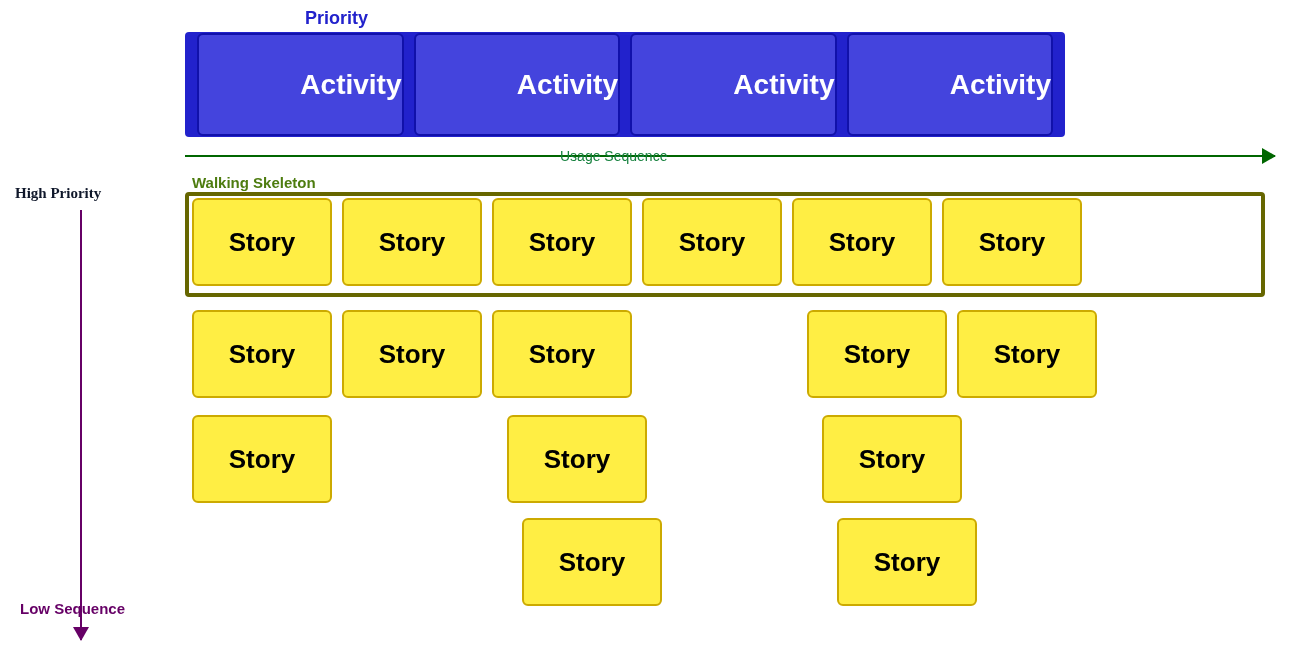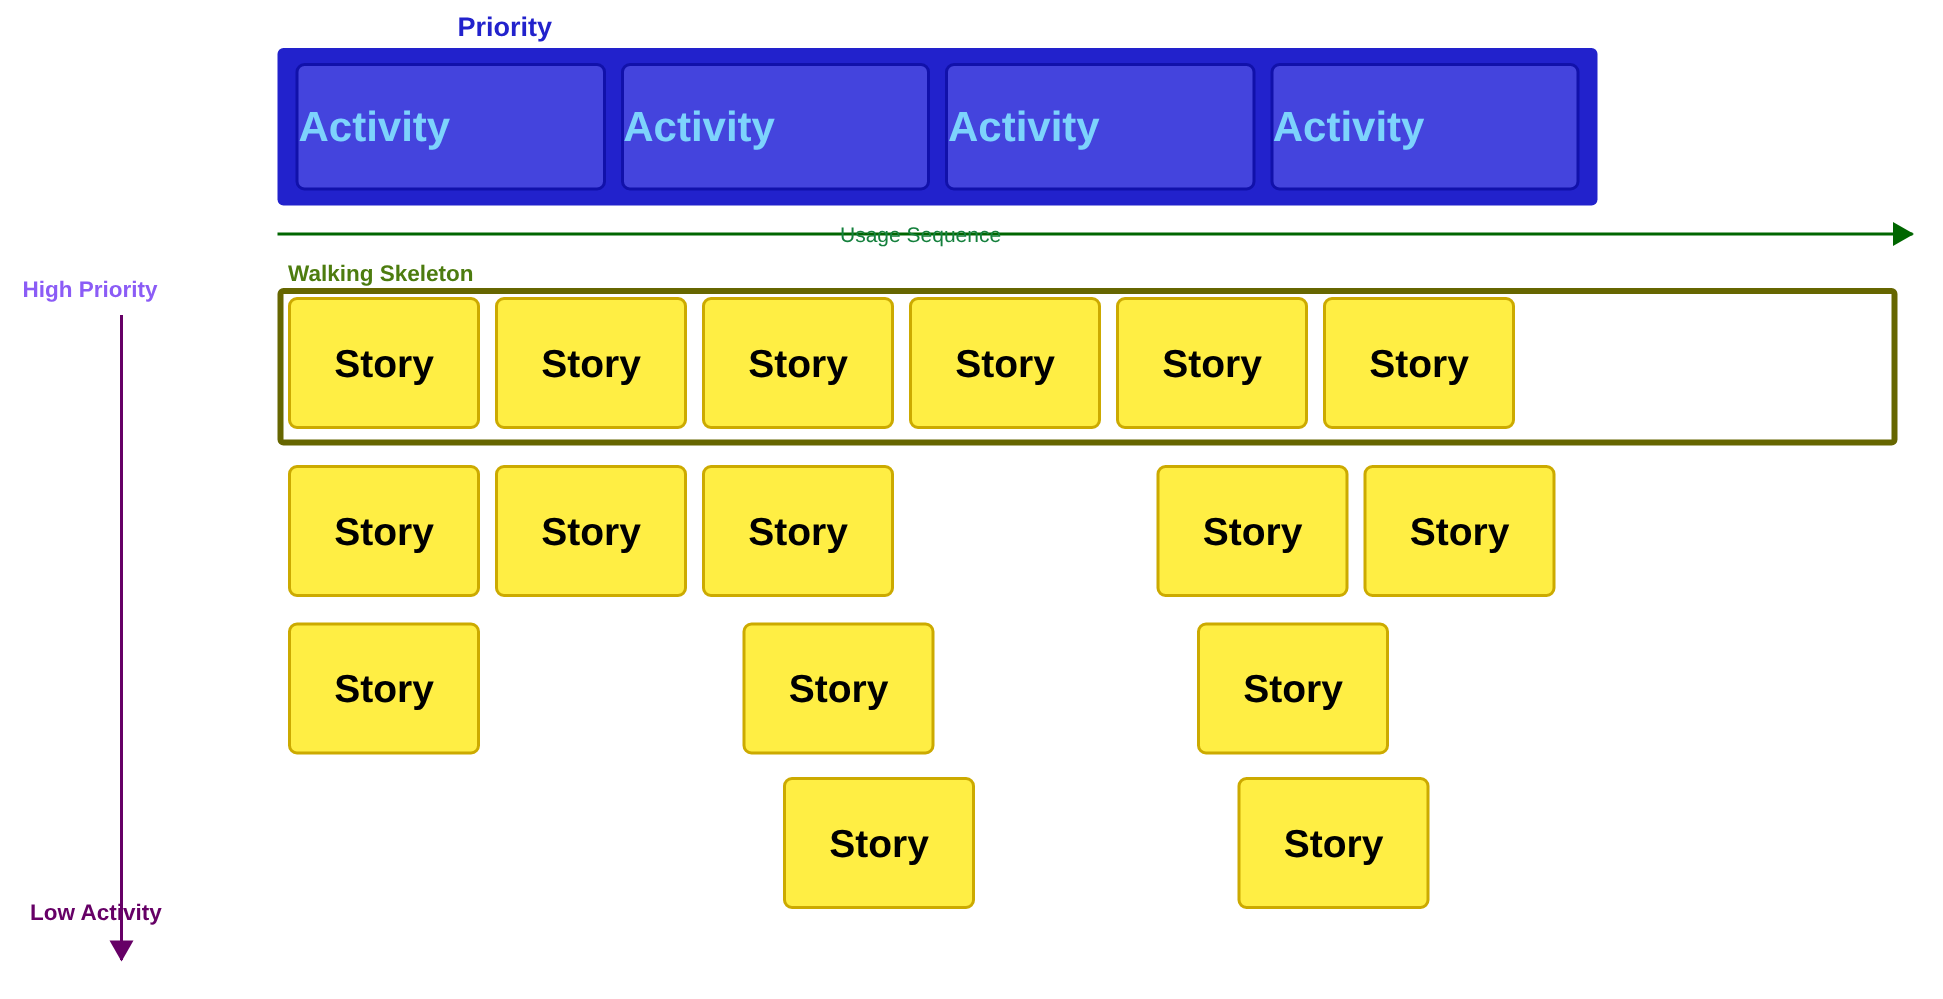--- a/index.html
+++ b/index.html
@@ -42,28 +42,28 @@
       display: flex;
       align-items: center;
       padding: 8px 12px;
       gap: 10px;
     }
 
     .activity-card {
       background: #4444dd;
       border: 2px solid #1111aa;
       border-radius: 6px;
-      color: #7dd3fc;
+      color: #ffffff;
       font-size: 28px;
       font-weight: bold;
       display: flex;
       align-items: center;
-      justify-content: flex-start;
+      justify-content: flex-end;
       flex: 1;
-      height: 85px;
+      height: 103px;
     }
 
     .usage-sequence-label {
       position: absolute;
       top: 148px;
       left: 560px;
       color: #15803d;
       font-size: 14px;
     }
 
@@ -112,21 +112,21 @@
     .story-card {
       background: #ffee44;
       border: 2px solid #ccaa00;
       border-radius: 6px;
       color: #000000;
       font-size: 26px;
       font-weight: bold;
       display: flex;
       align-items: center;
       justify-content: center;
-      width: 128px;
+      width: 140px;
       height: 88px;
     }
 
     
     
     .stories-row1 {
       position: absolute;
       top: 198px;
       left: 192px;
       display: flex;
@@ -167,24 +167,25 @@
       width: 155px;
       height: 88px;
       background: transparent;
       border: none;
     }
 
     .priority-label-high {
       position: absolute;
       top: 185px;
       left: 15px;
-      color: #8b5cf6;
+      color: #0f172a;
       font-size: 15px;
       font-weight: bold;
       writing-mode: initial;
+      font-family: Liberation Serif, serif;
     }
 
     .priority-label-low {
       position: absolute;
       top: 600px;
       left: 20px;
       color: #660066;
       font-size: 15px;
       font-weight: bold;
     }
@@ -228,21 +229,21 @@
     <div class="activity-card">
       <span>Activity</span>
     </div>
   </div>
 
   <div class="usage-arrow"></div>
   <div class="usage-sequence-label">Usage Sequence</div>
 
   <div class="priority-arrow-line"></div>
   <div class="priority-label-high">High Priority</div>
-  <div class="priority-label-low">Low Activity</div>
+  <div class="priority-label-low">Low Sequence</div>
 
   <div class="walking-skeleton-label">Walking Skeleton</div>
 
   <div class="walking-skeleton-box"></div>
 
   <div class="stories-row1">
     <div class="story-card">
       <span>Story</span>
     </div>
     <div class="story-card">

